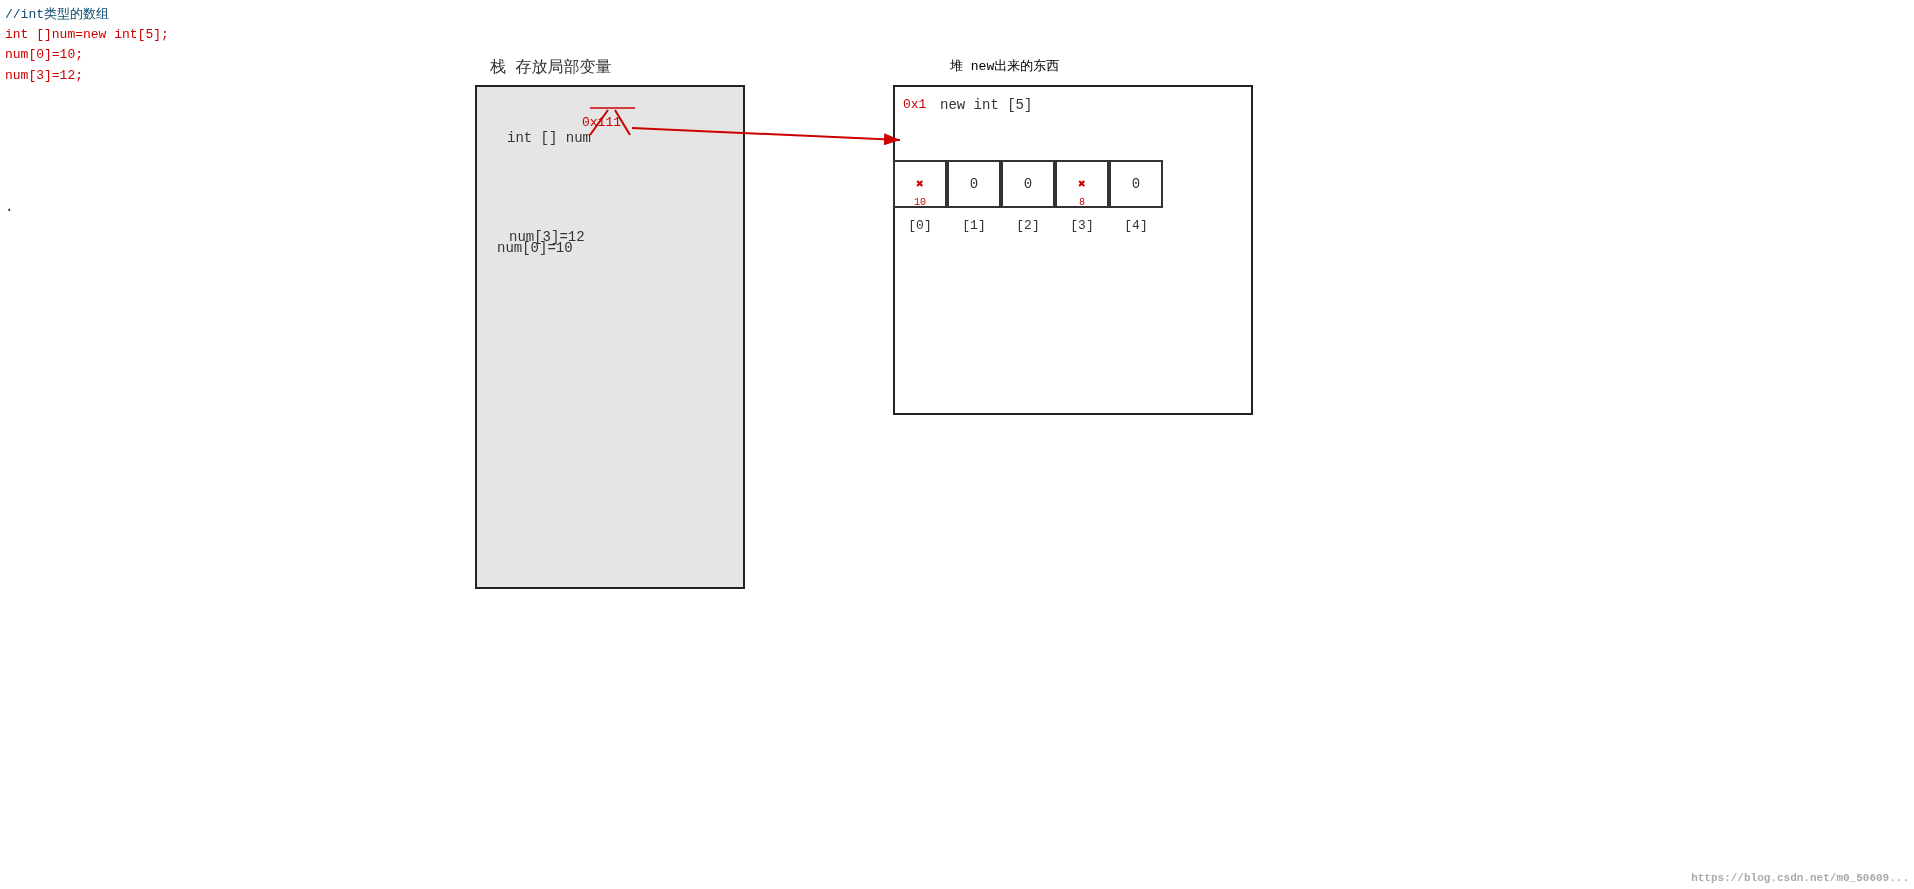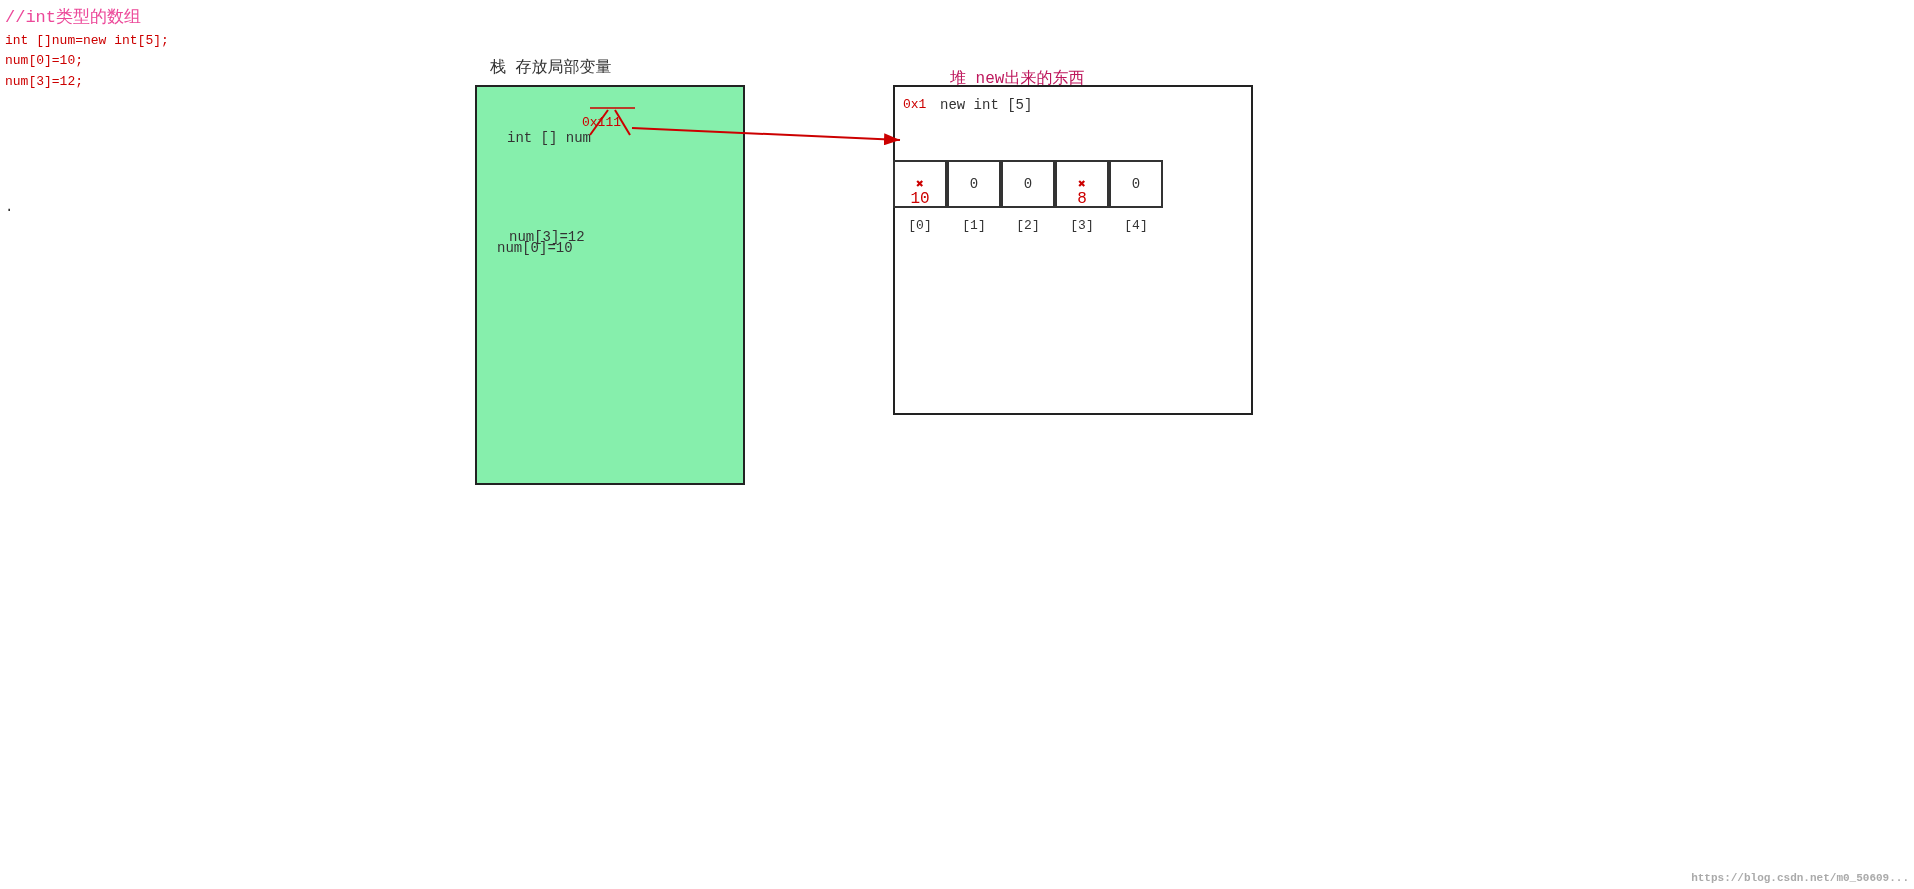--- a/index.html
+++ b/index.html
@@ -13,56 +13,55 @@
     }
 
     
     #code-section {
       position: absolute;
       top: 5px;
       left: 5px;
       width: 210px;
     }
     .code-comment {
-      color: #ec4899;
-      font-size: 17px;
+      color: #0c4a6e;
+      font-size: 13px;
       line-height: 1.5;
     }
     .code-line {
       color: #cc0000;
       font-size: 13px;
       line-height: 1.6;
     }
 
     
     .stack-label {
       position: absolute;
       top: 57px;
       left: 490px;
       font-size: 16px;
       color: #333;
     }
     .heap-label {
       position: absolute;
       top: 57px;
       left: 950px;
-      font-size: 16px;
-      color: #be185d;
-      margin-top: 11px;
+      font-size: 13px;
+      color: #000000;
     }
 
     
     #stack-box {
       position: absolute;
       top: 85px;
       left: 475px;
       width: 270px;
-      height: 400px;
+      height: 504px;
       border: 2.5px solid #222;
-      background: #86efac;
+      background: #e5e5e5;
     }
 
     
     #heap-box {
       position: absolute;
       top: 85px;
       left: 893px;
       width: 360px;
       height: 330px;
       border: 2.5px solid #222;
@@ -102,21 +101,21 @@
       font-size: 14px;
       color: #333;
       position: relative;
       background: #fff;
     }
     .cell-annotation {
       position: absolute;
       bottom: -2px;
       left: 50%;
       transform: translateX(-50%);
-      font-size: 16px;
+      font-size: 10px;
       color: #cc0000;
       text-align: center;
     }
 
     #array-indices {
       position: absolute;
       top: 218px;
       left: 893px;
       display: flex;
     }

